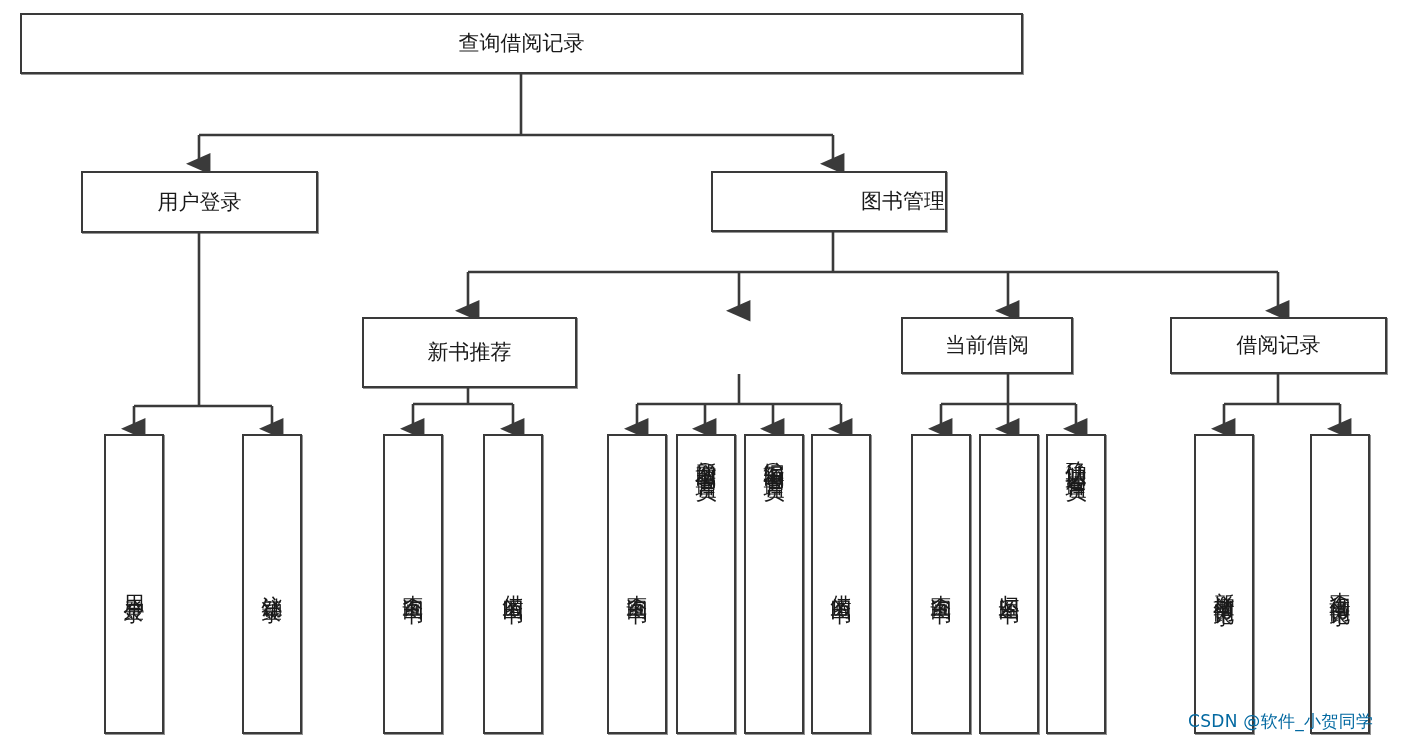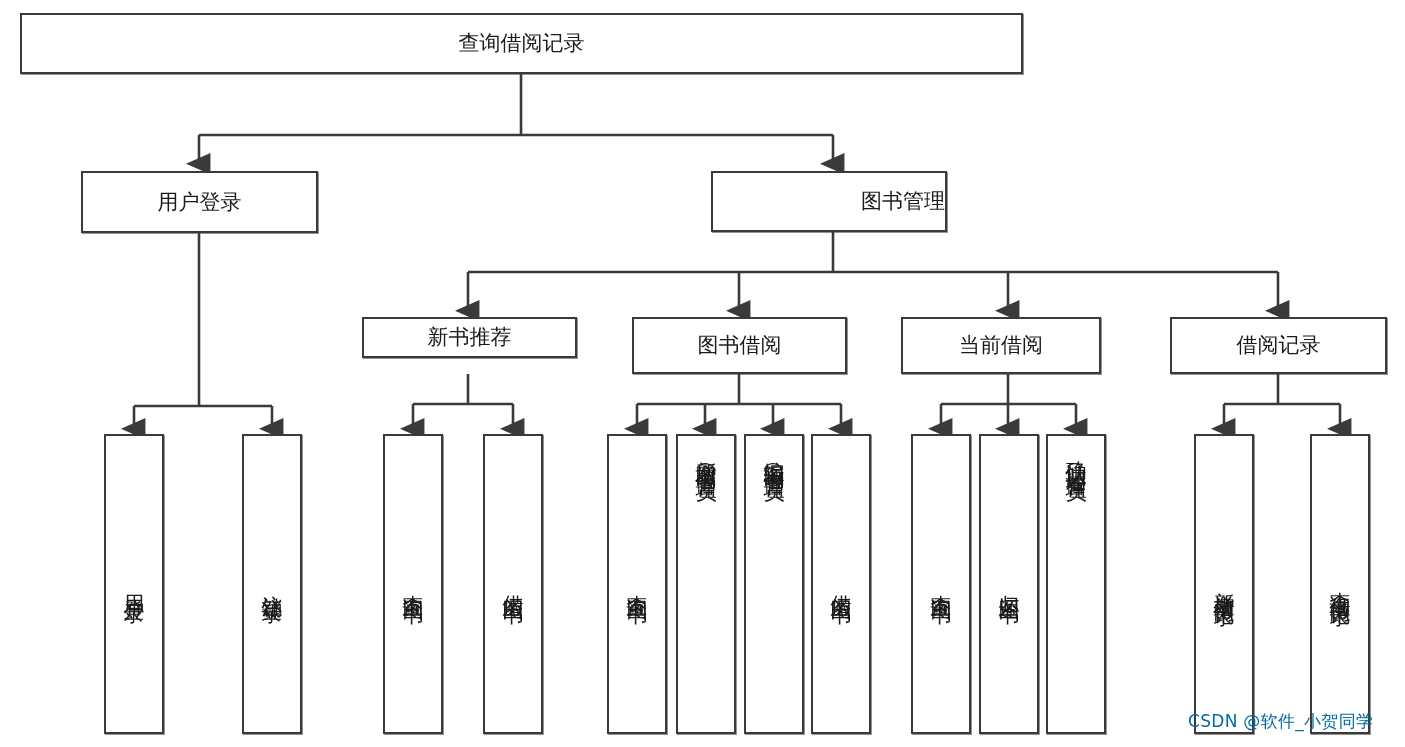--- a/index.html
+++ b/index.html
@@ -139,29 +139,26 @@
   </div>
 
   <div class="node h" style="left:81px; top:171px; width:237px; height:62px;">
     <span class="node-label">用户登录</span>
   </div>
 
   <div class="node h" style="left:711px; top:171px; width:236px; height:61px;justify-content:flex-end;">
     <span class="node-label">图书管理</span>
   </div>
 
-  <div class="node h" style="left:362px; top:317px; width:215px; height:41px;">
+  <div class="node h" style="left:362px; top:317px; width:215px; height:71px;">
     <span class="node-label">新书推荐</span>
   </div>
 
-  <div class="node h" style="left:632px; top:317px; width:215px; height:57px;">
-    <span class="node-label">图书借阅</span>
-  </div>
-
-  <div class="node h" style="left:901px; top:317px; width:200px; height:57px;">
+
+  <div class="node h" style="left:901px; top:317px; width:172px; height:57px;">
     <span class="node-label">当前借阅</span>
   </div>
 
   <div class="node h" style="left:1170px; top:317px; width:217px; height:57px;justify-content:center;">
     <span class="node-label">借阅记录</span>
   </div>
 
   <div class="node v mid" style="left:104px; top:434px; width:60px; height:300px;">
     <span class="node-label">用户登录</span>
   </div>

